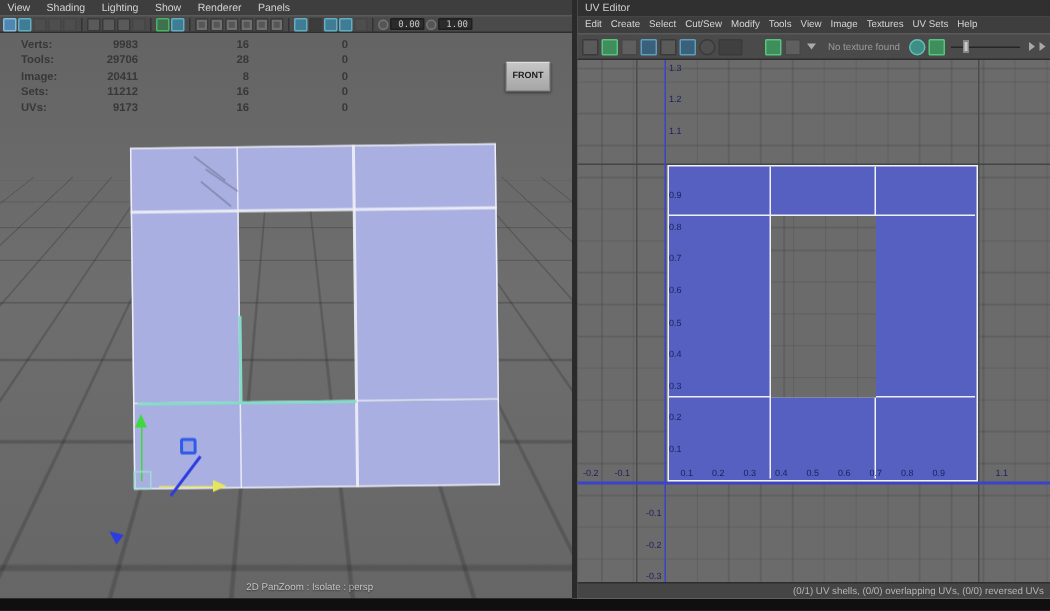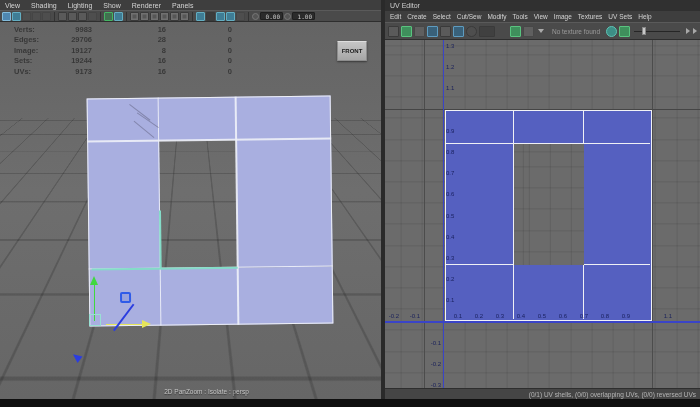--- a/index.html
+++ b/index.html
@@ -198,34 +198,34 @@
       <div class="floor"></div>
 
       <div class="hud">
         <div class="hud-row">
           <span class="h-label">Verts:</span>
           <span class="h-c1">9983</span>
           <span class="h-c2">16</span>
           <span class="h-c3">0</span>
         </div>
         <div class="hud-row">
-          <span class="h-label">Edges:</span>
+          <span class="h-label">Tools:</span>
           <span class="h-c1">29706</span>
           <span class="h-c2">28</span>
           <span class="h-c3">0</span>
         </div>
         <div class="hud-row">
           <span class="h-label">Image:</span>
-          <span class="h-c1">19127</span>
+          <span class="h-c1">20411</span>
           <span class="h-c2">8</span>
           <span class="h-c3">0</span>
         </div>
         <div class="hud-row">
           <span class="h-label">Sets:</span>
-          <span class="h-c1">19244</span>
+          <span class="h-c1">11212</span>
           <span class="h-c2">16</span>
           <span class="h-c3">0</span>
         </div>
         <div class="hud-row">
           <span class="h-label">UVs:</span>
           <span class="h-c1">9173</span>
           <span class="h-c2">16</span>
           <span class="h-c3">0</span>
         </div>
       </div>

